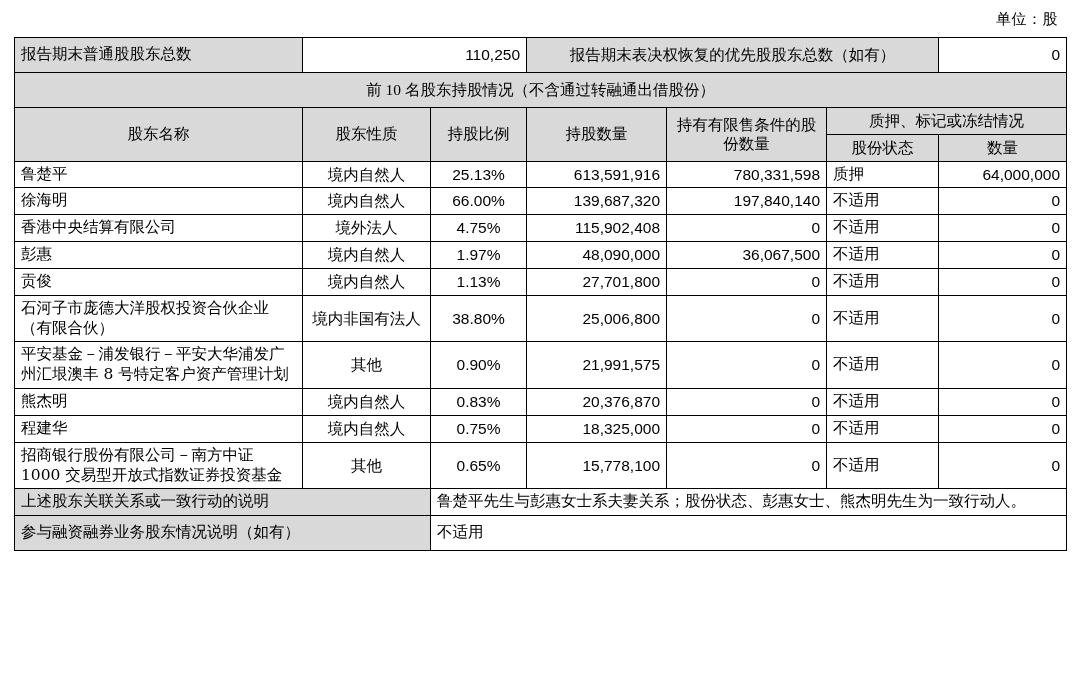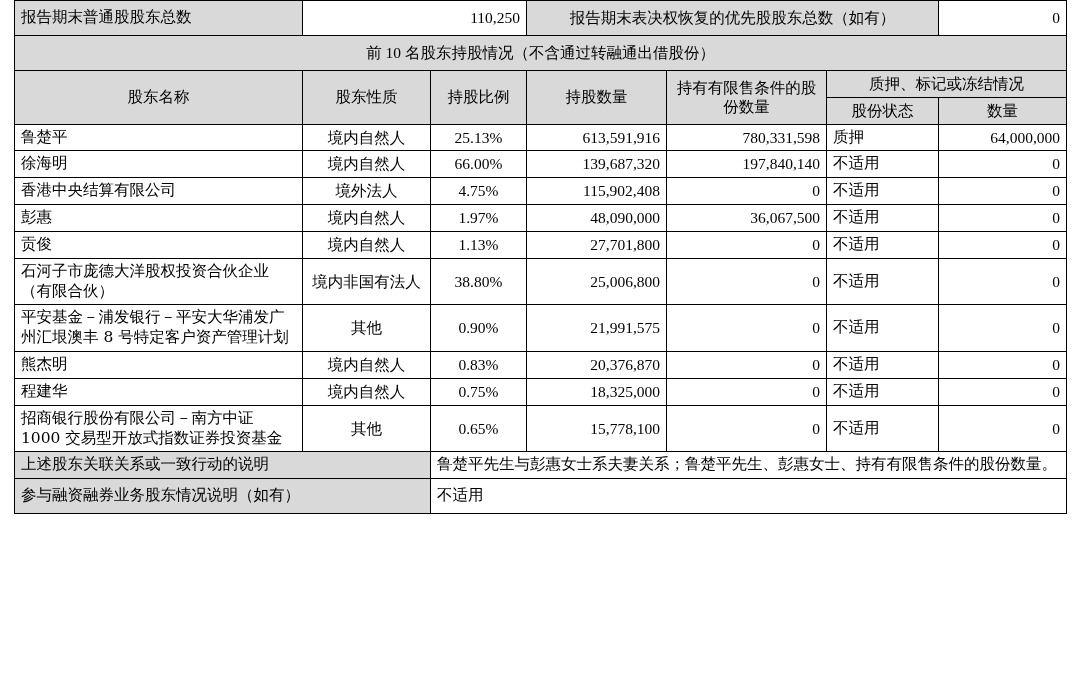--- a/index.html
+++ b/index.html
@@ -47,32 +47,33 @@
   .c { text-align: center; font-family: Liberation Serif, serif; }
   .r { text-align: right; }
   .l { text-align: left; }
   .pad-l { padding-left: 8px; }
   .tall { height: 28px; }
   .note-cell {
     text-align: left;
     padding: 4px 8px;
     line-height: 1.42;
   }
-  .num { font-family: Liberation Serif, serif; }
+  .num { font-family: Liberation Sans, sans-serif; }
   .name-cell {
     text-align: left;
     padding-left: 8px;
     line-height: 1.4;
   }
 </style>
 </head>
 <body>
 
 <div class="page">
 
+  <div class="unit-line">单位：股</div>
 
   <table class="sh">
     <colgroup>
       <col style="width:288px">
       <col style="width:128px">
       <col style="width:96px">
       <col style="width:140px">
       <col style="width:160px">
       <col style="width:112px">
       <col style="width:128px">
@@ -197,21 +198,21 @@
         <td class="c">其他</td>
         <td class="c num">0.65%</td>
         <td class="r num">15,778,100</td>
         <td class="r num">0</td>
         <td class="l pad-l">不适用</td>
         <td class="r num">0</td>
       </tr>
 
       <tr>
         <td class="hdr l pad-l" colspan="2">上述股东关联关系或一致行动的说明</td>
-        <td class="note-cell" colspan="5">鲁楚平先生与彭惠女士系夫妻关系；鲁楚平先生、彭惠女士、持有有限售条件的股份数量。</td>
+        <td class="note-cell" colspan="5">鲁楚平先生与彭惠女士系夫妻关系；股份状态、彭惠女士、熊杰明先生为一致行动人。</td>
       </tr>
 
       <tr>
         <td class="hdr l pad-l tall" colspan="2">参与融资融券业务股东情况说明（如有）</td>
         <td class="note-cell" colspan="5">不适用</td>
       </tr>
     </tbody>
   </table>
 
 </div>

